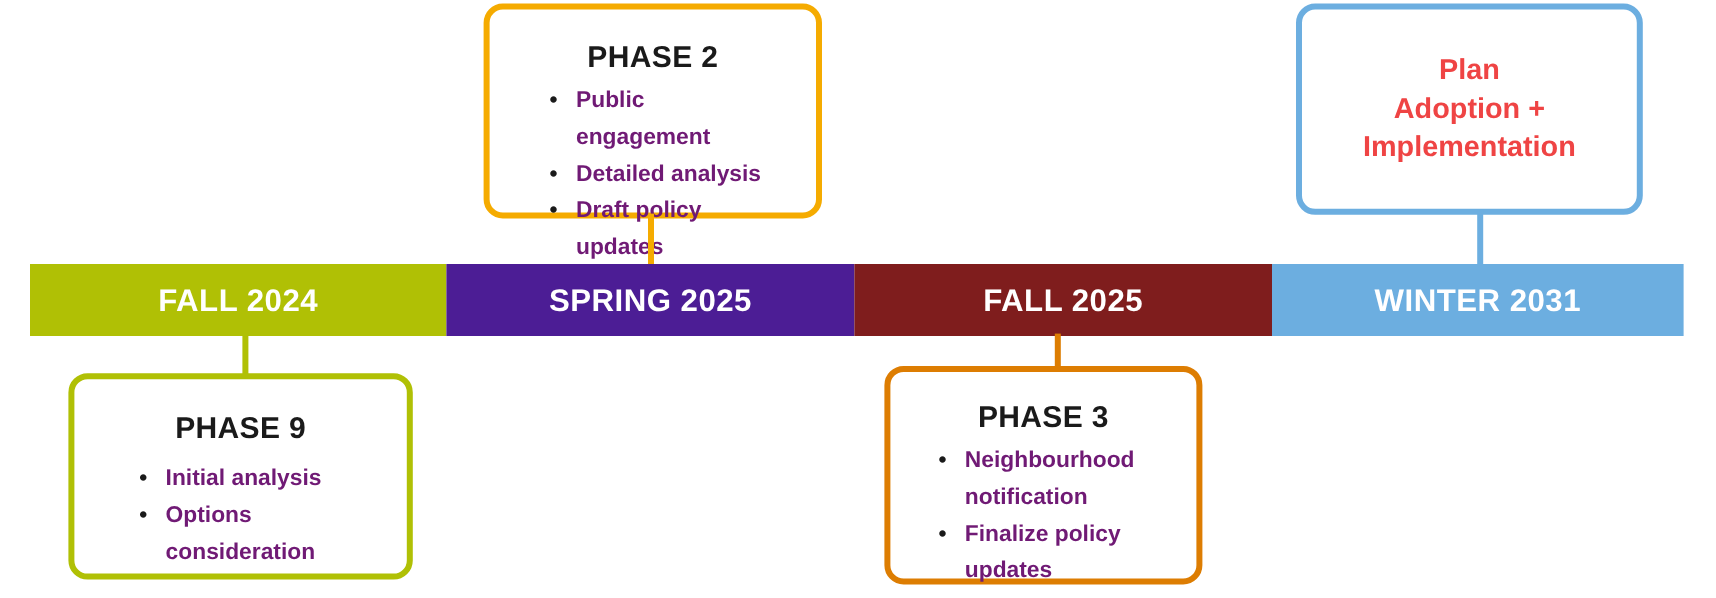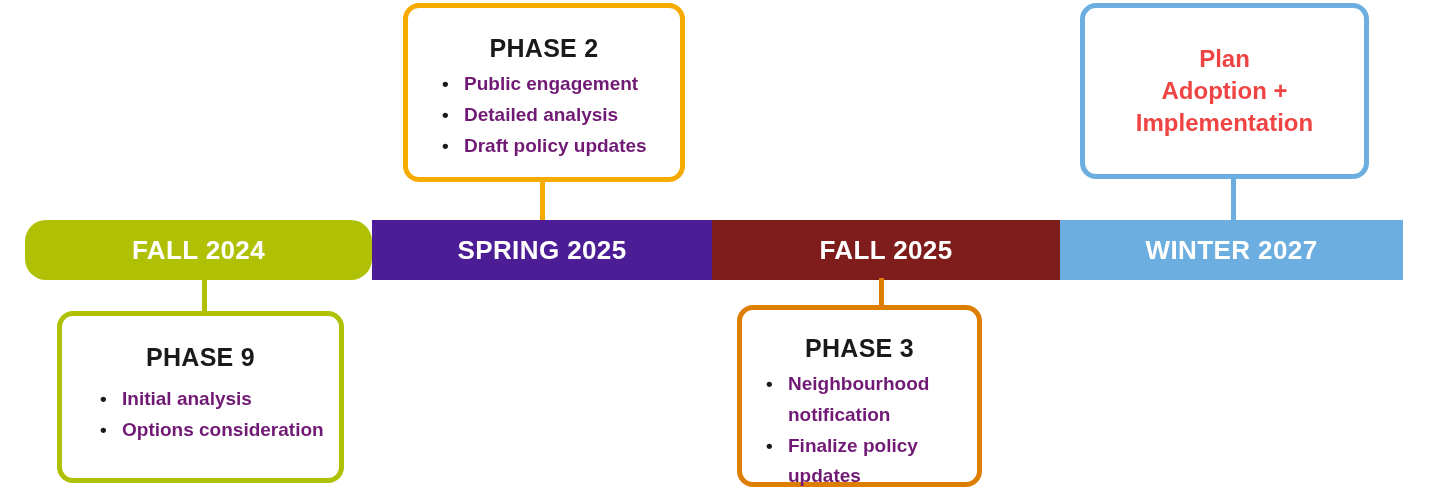--- a/index.html
+++ b/index.html
@@ -31,34 +31,34 @@
     height: 100%;
     display: flex;
     align-items: center;
     justify-content: center;
     color: #ffffff;
     font-size: 26px;
     font-weight: bold;
     letter-spacing: 0.4px;
     white-space: nowrap;
   }
-  .seg-fall-2024   { width: 347px; background: #B0C005; border-radius: 21px; }
+  .seg-fall-2024   { width: 347px; background: #B0C005; }
   .seg-spring-2025 { width: 340px; background: #4c1d95; }
   .seg-fall-2025   { width: 348px; background: #7f1d1d; }
   .seg-winter-2025 { width: 343px; background: #6CAEE0; }
 
   
   .callout {
     position: absolute;
     box-sizing: border-box;
     background: #ffffff;
     border-style: solid;
     border-width: 5px;
     border-radius: 16px;
-    padding: 10px 10px;
+    padding: 10px 26px;
   }
   .callout .box-title {
     text-align: center;
     font-size: 25px;
     font-weight: bold;
     color: #1a1a1a;
     margin: 0 0 6px 0;
     letter-spacing: 0.3px;
   }
   .callout ul {
@@ -107,21 +107,21 @@
   }
 
   #box-phase-1 {
     left: 57px; top: 311px; width: 287px; height: 172px;
     border-color: #B0C005;
   }
   #box-phase-1 .box-title { margin-top: 17px; margin-bottom: 12px; }
   #box-phase-1 ul { padding-left: 46px; }
 
   #box-phase-3 {
-    left: 737px; top: 305px; width: 245px; height: 182px;
+    left: 737px; top: 305px; width: 265px; height: 182px;
     border-color: #DD7D02;
   }
   #box-phase-3 .box-title { margin-top: 14px; margin-bottom: 6px; }
   #box-phase-3 ul { padding-left: 32px; }
 
   
   .stem {
     position: absolute;
     width: 5px;
   }
@@ -151,21 +151,21 @@
       <div>Adoption +</div>
       <div>Implementation</div>
     </div>
   </div>
   <div class="stem" id="stem-plan-adoption"></div>
 
   <div class="timeline-bar">
     <div class="segment seg-fall-2024">FALL 2024</div>
     <div class="segment seg-spring-2025">SPRING 2025</div>
     <div class="segment seg-fall-2025">FALL 2025</div>
-    <div class="segment seg-winter-2025">WINTER 2027</div>
+    <div class="segment seg-winter-2025">WINTER 2031</div>
   </div>
 
   <div class="stem" id="stem-phase-1"></div>
   <div class="callout" id="box-phase-1">
     <div class="box-title">PHASE 9</div>
     <ul>
       <li>Initial analysis</li>
       <li>Options consideration</li>
     </ul>
   </div>

